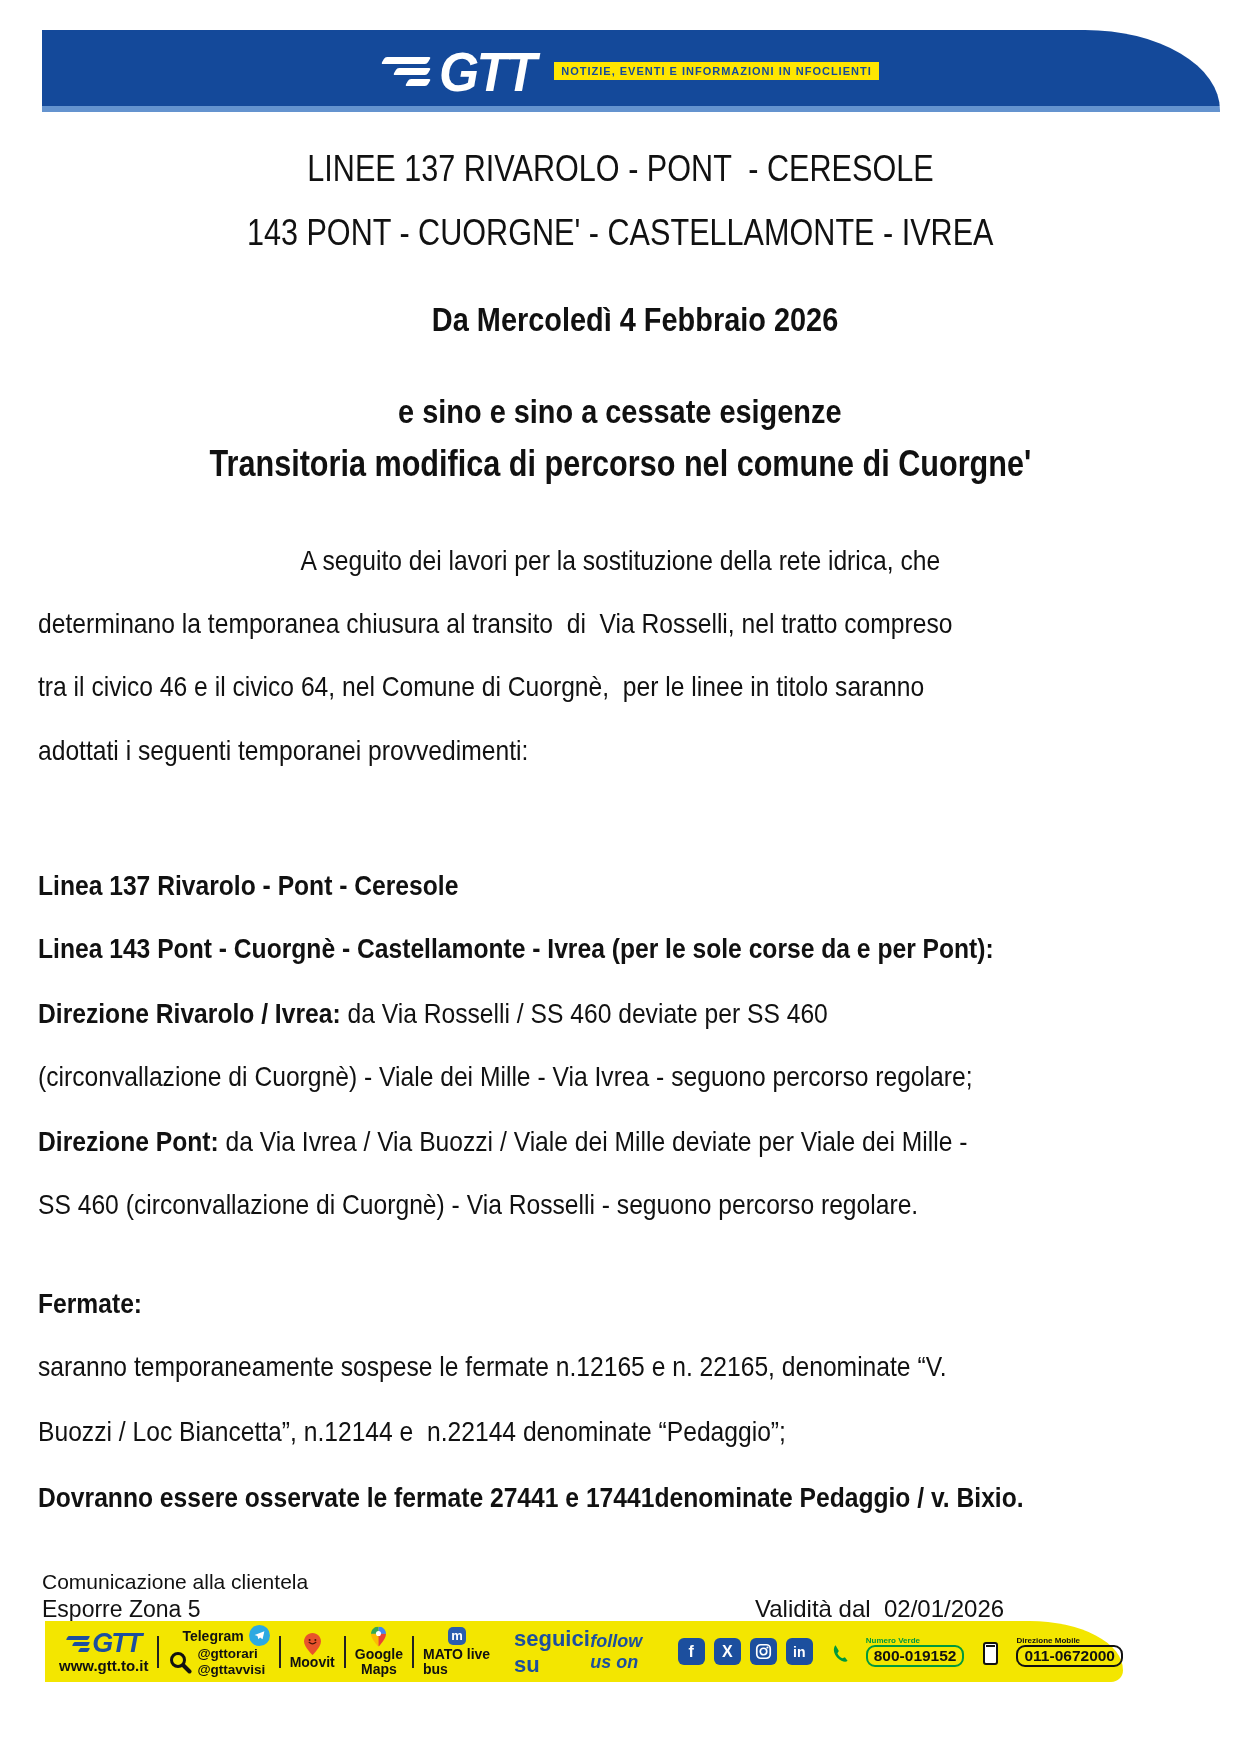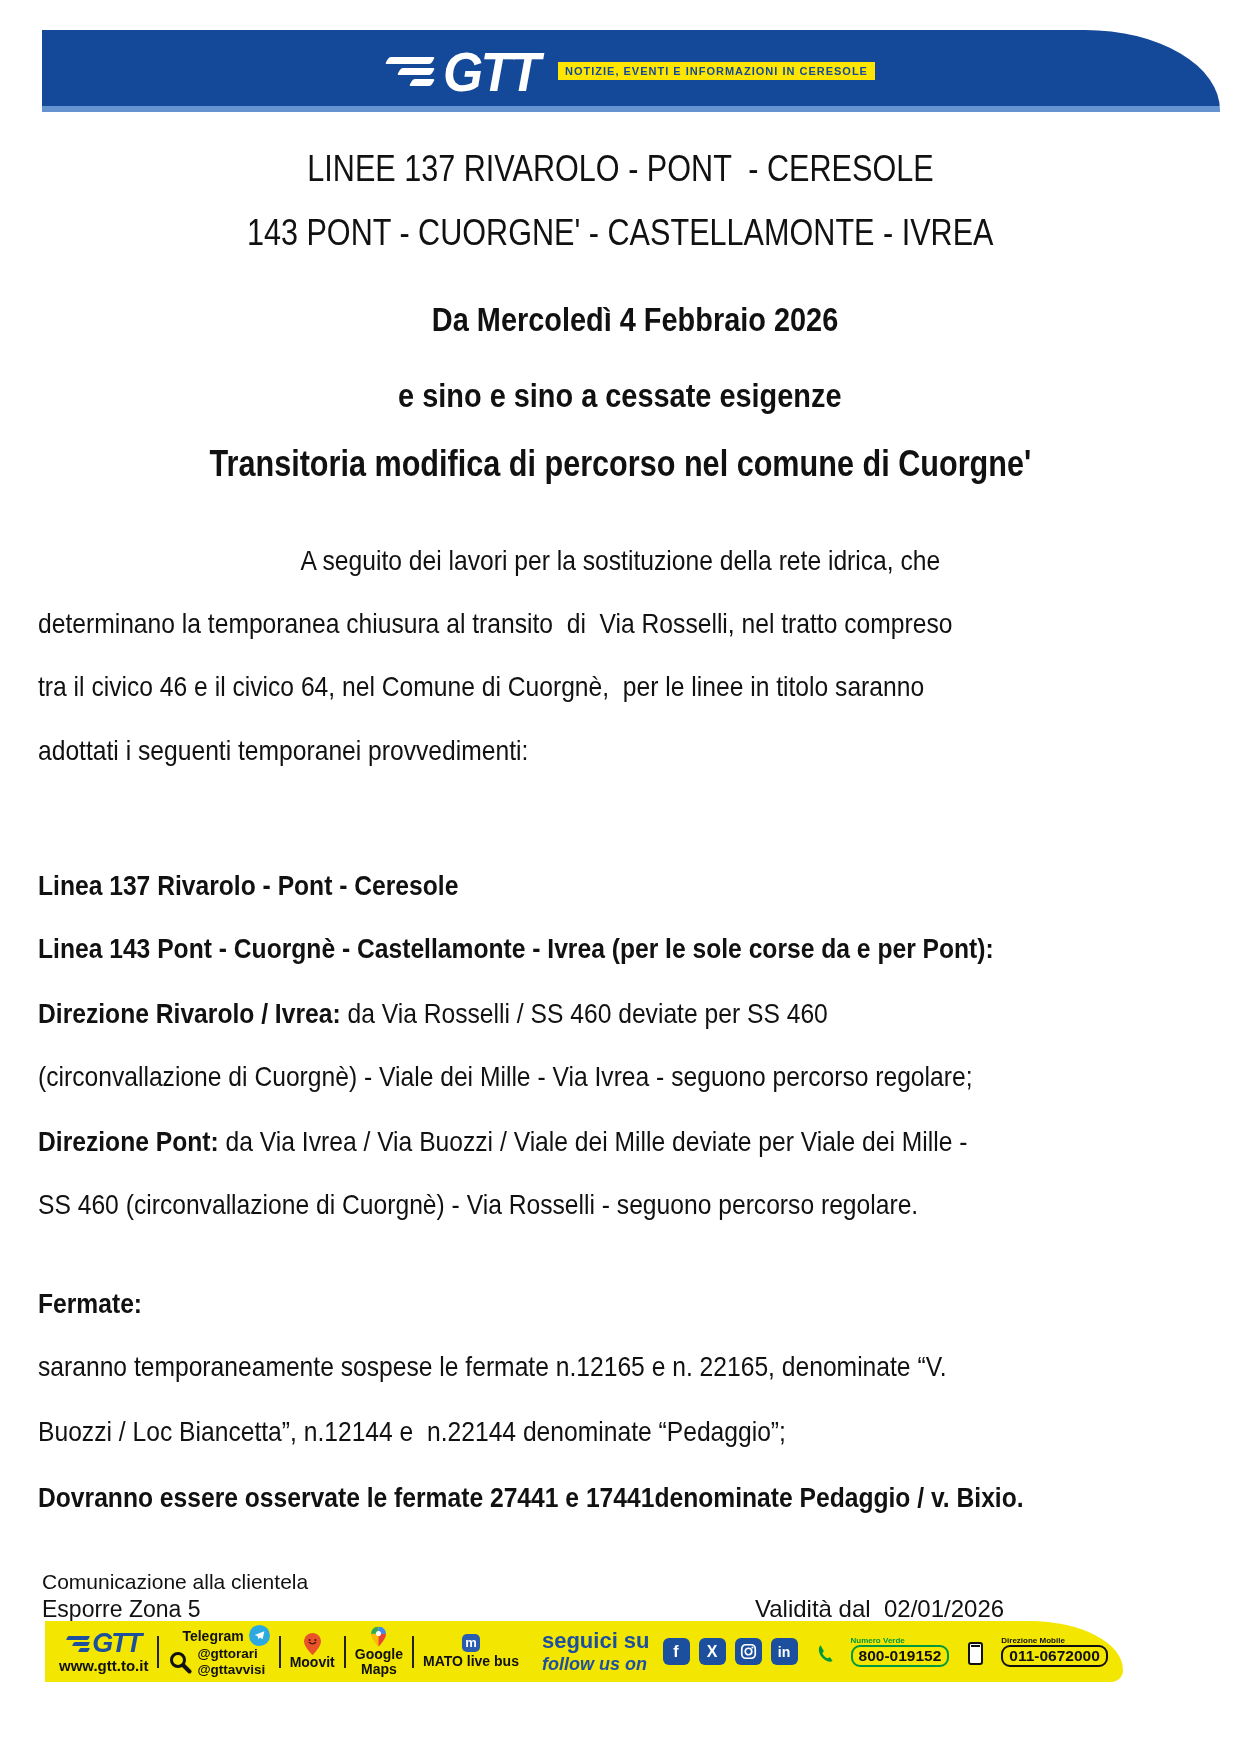--- a/index.html
+++ b/index.html
@@ -46,21 +46,21 @@
   .gtt-mini .wings{gap:2px;}
   .gtt-mini .wings .w1{width:22px;}.gtt-mini .wings .w2{width:16px;}.gtt-mini .wings .w3{width:10px;}
   .gtt-mini-word{font-style:italic;font-weight:900;font-size:27px;letter-spacing:-2px;color:#1c4f9e;}
   .flabel{font-weight:700;font-size:14px;color:#111;}
   .fsite{font-weight:700;font-size:15px;color:#111;}
   .tg-row{display:flex;align-items:center;gap:5px;}
   .tg-circle{width:21px;height:21px;border-radius:50%;background:#2ca9e1;display:flex;align-items:center;justify-content:center;}
   .handles{display:flex;flex-direction:column;align-items:flex-start;font-weight:700;font-size:13.5px;line-height:1.15;}
   .mato-sq{width:18px;height:18px;border-radius:5px;background:#2a5db0;color:#fff;font-weight:800;font-size:13px;
     display:flex;align-items:center;justify-content:center;margin-bottom:2px;}
-  .follow{display:flex;flex-direction:column;margin-left:14px;margin-right:4px;}
+  .follow{display:flex;flex-direction:row;align-items:center;margin-left:14px;margin-right:4px;}
   .follow .it{font-weight:800;font-size:22px;color:#1c4f9e;}
   .follow .en{font-weight:700;font-style:italic;font-size:18px;color:#1c4f9e;}
   .socials{display:flex;gap:9px;align-items:center;}
   .sbtn{width:27px;height:27px;border-radius:6px;background:#1c4f9e;color:#fff;font-weight:800;font-size:16px;
     display:flex;align-items:center;justify-content:center;}
   .phone-group{display:flex;align-items:flex-end;gap:18px;margin-left:10px;}
   .ph-col{display:flex;flex-direction:column;align-items:flex-start;}
   .tiny-label{font-weight:700;font-size:8px;white-space:nowrap;}
   .num-box{border:2px solid;border-radius:9px;padding:0px 6px;font-weight:800;font-size:15.5px;white-space:nowrap;background:transparent;color:#111;}
   .nv .tiny-label{color:#00993d;} .nv .num-box{border-color:#00993d;}
@@ -77,29 +77,29 @@
   <div class="banner">
     <div class="gtt-logo">
       <div class="wings">
         <span class="w1"></span>
           <span class="w2"></span>
           <span class="w3"></span>
       </div>
       <div class="gtt-word">GTT</div>
     </div>
     <div class="infoclienti">
-      <div class="ifc-tag">NOTIZIE, EVENTI E INFORMAZIONI IN CERESOLE</div>
+      <div class="ifc-tag">NOTIZIE, EVENTI E INFORMAZIONI IN NFOCLIENTI</div>
     </div>
   </div>
 
   <div class="cline t1" style="top:148px;"><span class="in">LINEE 137 RIVAROLO - PONT  - CERESOLE</span></div>
   <div class="cline t1" style="top:212px;"><span class="in">143 PONT - CUORGNE' - CASTELLAMONTE - IVREA</span></div>
 
   <div class="cline t2" style="top:300px;padding-left:15px;"><span class="in">Da Mercoledì 4 Febbraio 2026</span></div>
-  <div class="cline t2" style="top:376px;"><span class="in">e sino e sino a cessate esigenze</span></div>
+  <div class="cline t2" style="top:392px;"><span class="in">e sino e sino a cessate esigenze</span></div>
   <div class="cline t3" style="top:443px;"><span class="in">Transitoria modifica di percorso nel comune di Cuorgne'</span></div>
 
   <div class="cline body-fs" style="top:545px;"><span class="in" style="transform:scaleX(.88);">A seguito dei lavori per la sostituzione della rete idrica, che</span></div>
   <div class="lline body-fs" style="top:608px;">determinano la temporanea chiusura al transito  di  Via Rosselli, nel tratto compreso</div>
   <div class="lline body-fs" style="top:671px;">tra il civico 46 e il civico 64, nel Comune di Cuorgnè,  per le linee in titolo saranno</div>
   <div class="lline body-fs" style="top:735px;">adottati i seguenti temporanei provvedimenti:</div>
 
   <div class="lline body-fs b" style="top:870px;">Linea 137 Rivarolo - Pont - Ceresole</div>
   <div class="lline body-fs b" style="top:933px;">Linea 143 Pont - Cuorgnè - Castellamonte - Ivrea (per le sole corse da e per Pont):</div>
 

